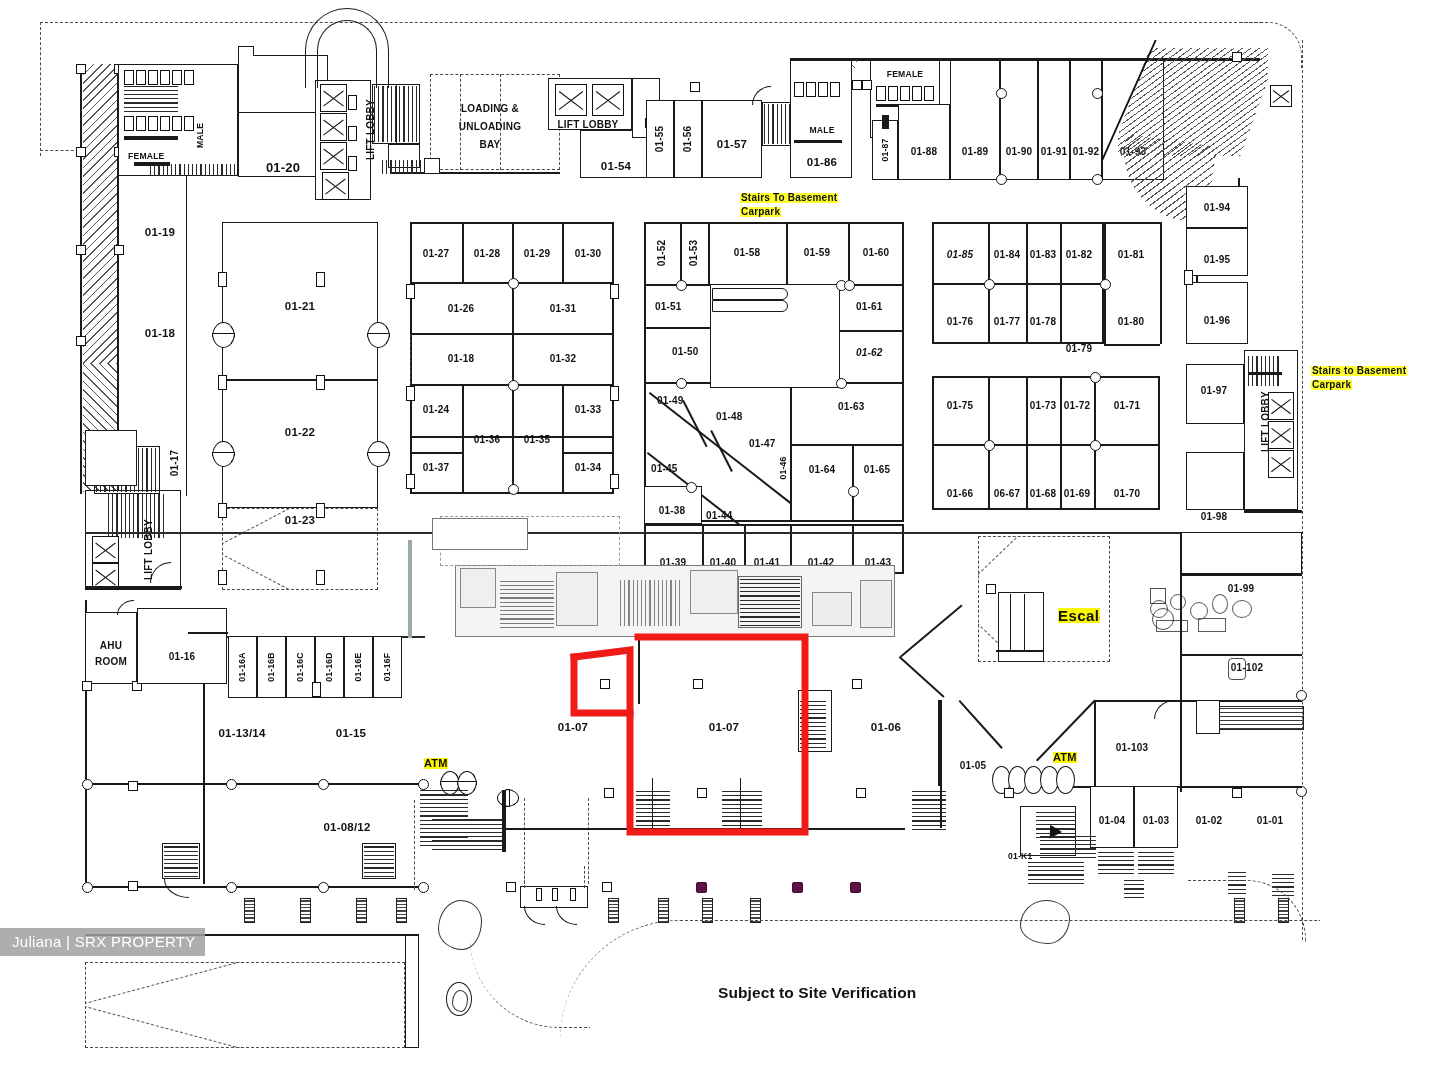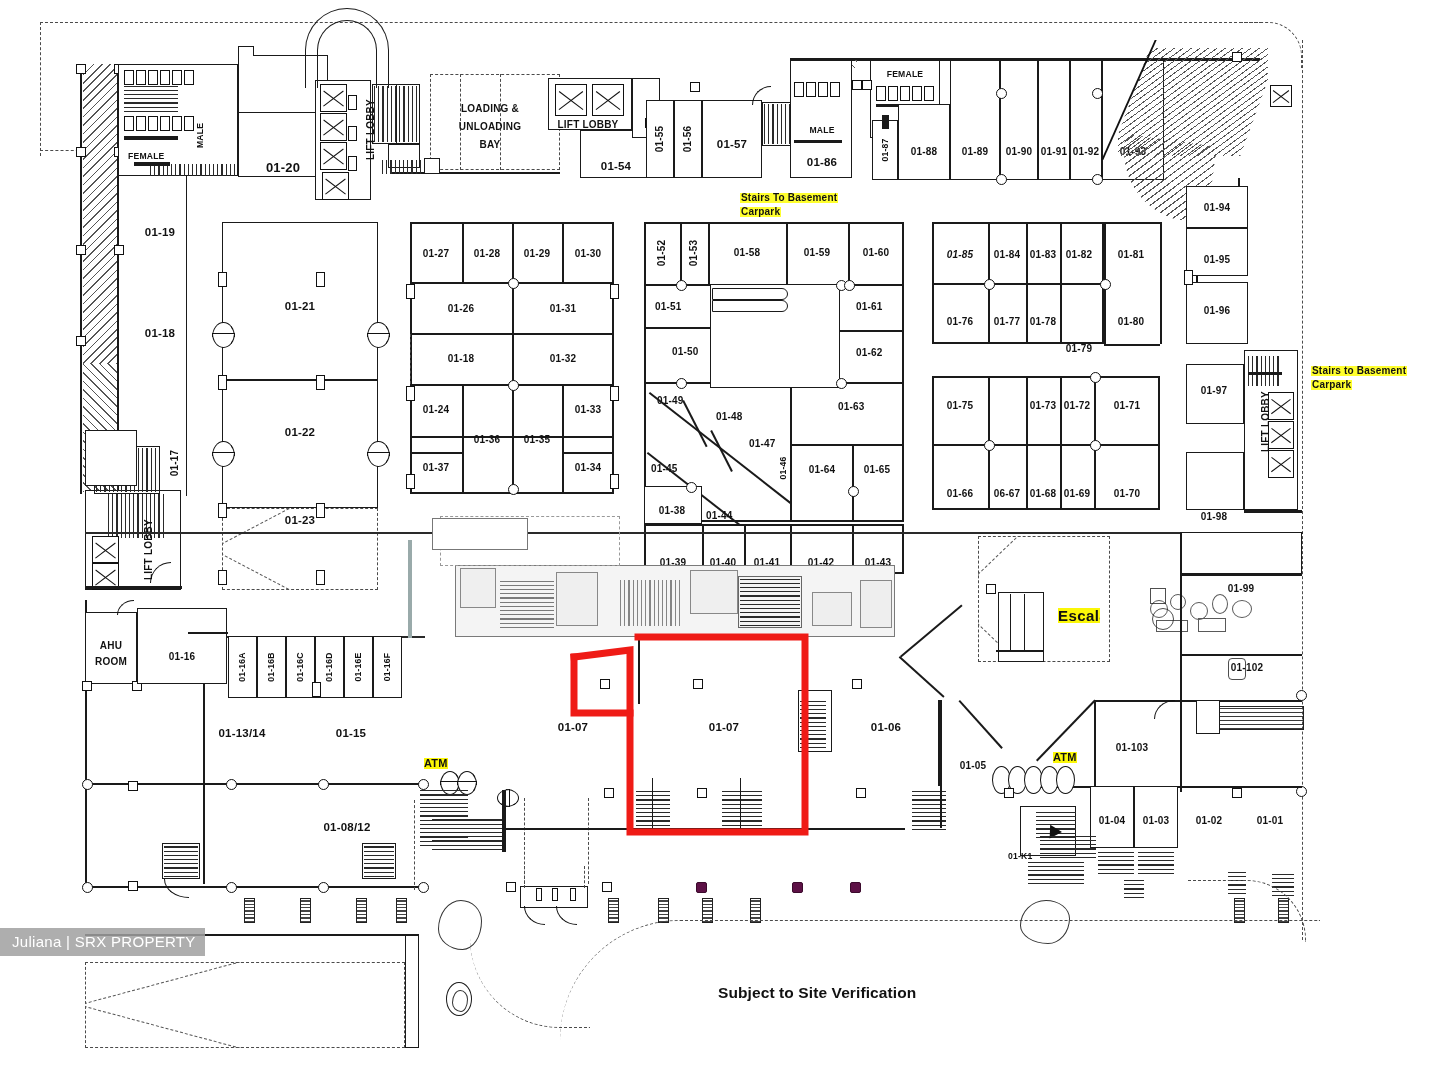--- a/index.html
+++ b/index.html
@@ -268,21 +268,21 @@
   <div class="rm nofill thick" style="left:1238px;top:178px;width:0;height:80px;border-width:0 0 0 2.6px;"></div>
   <div class="rm nofill" style="left:1196px;top:250px;width:52px;height:90px;border:none;border-left:2px solid #111;border-radius:0 0 0 52px;border-bottom:2px solid #111;"></div>
   <div class="colsq" style="left:1232px;top:52px;"></div>
   <div class="lift" style="left:1270px;top:85px;width:20px;height:20px;"></div>
 
   <div class="rm" style="left:1186px;top:186px;width:62px;height:42px;"></div>
   <div class="lbl sm ctr" style="left:1217px;top:208px;">01-94</div>
   <div class="rm" style="left:1186px;top:228px;width:62px;height:48px;"></div>
   <div class="lbl sm ctr" style="left:1217px;top:260px;">01-95</div>
   <div class="rm" style="left:1186px;top:282px;width:62px;height:62px;"></div>
-  <div class="lbl sm ctr" style="left:1217px;top:311px;">01-96</div>
+  <div class="lbl sm ctr" style="left:1217px;top:321px;">01-96</div>
   <div class="rm" style="left:1186px;top:364px;width:58px;height:60px;"></div>
   <div class="lbl sm ctr" style="left:1214px;top:391px;">01-97</div>
   <div class="rm" style="left:1186px;top:452px;width:58px;height:58px;"></div>
   <div class="lbl sm ctr" style="left:1214px;top:481px;margin-top:36px;">01-98</div>
   <div class="pillar" style="left:1184px;top:270px;"></div>
 
   <div class="rm" style="left:1244px;top:350px;width:54px;height:160px;"></div>
   <div class="lift" style="left:1268px;top:392px;width:24px;height:26px;"></div>
   <div class="lift" style="left:1268px;top:421px;width:24px;height:26px;"></div>
   <div class="lift" style="left:1268px;top:450px;width:24px;height:26px;"></div>
@@ -393,21 +393,21 @@
   <div class="rm thin" style="left:712px;top:300px;width:76px;height:12px;border-radius:0 10px 10px 0;"></div>
 
   <div class="lbl sm" style="left:655px;top:302px;">01-51</div>
   <div class="lnh" style="left:644px;top:327px;width:66px;"></div>
   <div class="lbl sm" style="left:672px;top:347px;">01-50</div>
   <div class="lnh" style="left:644px;top:382px;width:66px;"></div>
   <div class="lbl sm" style="left:657px;top:396px;">01-49</div>
 
   <div class="lbl sm" style="left:856px;top:302px;">01-61</div>
   <div class="lnh" style="left:840px;top:330px;width:64px;"></div>
-  <div class="lbl sm" style="left:856px;top:348px;">01-62</div>
+  <div class="lbl sm" style="left:856px;top:348px;font-style:italic;">01-62</div>
   <div class="lnh" style="left:840px;top:382px;width:64px;"></div>
   <div class="lbl sm" style="left:838px;top:402px;">01-63</div>
   <div class="lnh" style="left:790px;top:444px;width:114px;"></div>
   <div class="lnv" style="left:852px;top:444px;height:78px;"></div>
   <div class="lbl sm ctr" style="left:822px;top:470px;">01-64</div>
   <div class="lbl sm ctr" style="left:877px;top:470px;">01-65</div>
   <div class="lnv" style="left:790px;top:388px;height:134px;"></div>
   <div class="col" style="left:676px;top:280px;"></div>
   <div class="col" style="left:676px;top:378px;"></div>
   <div class="col" style="left:836px;top:280px;"></div>

